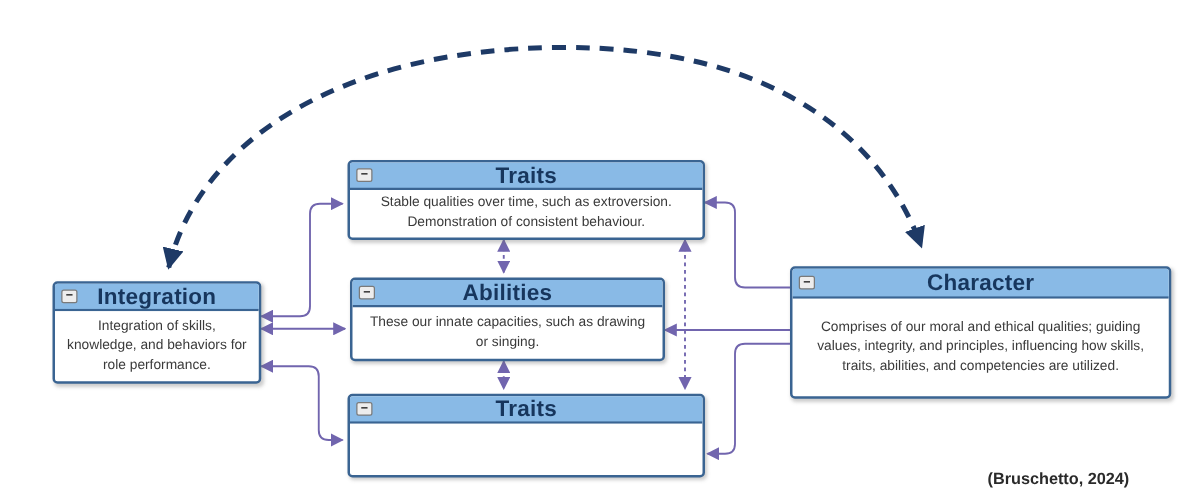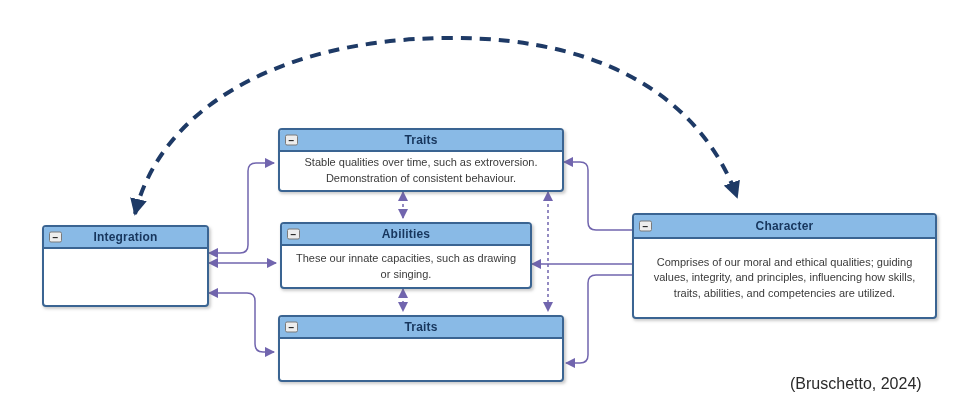--- a/index.html
+++ b/index.html
@@ -3,33 +3,33 @@
 <meta charset="utf-8">
 <style>
   html,body{margin:0;padding:0;background:#ffffff;}
   body{font-family:"Liberation Sans", sans-serif;}
   .canvas{position:relative;width:957px;height:402px;background:#ffffff;overflow:hidden;}
   .wires{position:absolute;left:0;top:0;z-index:1;}
   .node{position:absolute;z-index:2;background:#ffffff;border:2px solid #3a6492;border-radius:4px;
         box-shadow:1.5px 2px 3px rgba(110,110,110,.35);display:flex;flex-direction:column;}
   .node-header{position:relative;height:20px;background:#89bae6;border-bottom:2px solid #3a6492;
         border-radius:2px 2px 0 0;display:flex;align-items:center;justify-content:center;flex:0 0 auto;}
-  .node-title{font-size:12px;font-weight:bold;color:#17365d;letter-spacing:.2px;}
+  .node-title{font-size:18px;font-weight:bold;color:#17365d;letter-spacing:.2px;}
   .collapse-btn{position:absolute;left:5px;top:50%;transform:translateY(-50%);width:13px;height:11px;
         background:#ededed;border:1px solid #7a7a7a;border-radius:2px;display:flex;align-items:center;
         justify-content:center;font-size:10px;line-height:9px;font-weight:bold;color:#222;cursor:pointer;box-sizing:border-box;}
   .node-body{flex:1;display:flex;align-items:center;justify-content:center;text-align:center;
         font-size:11px;line-height:1.42;color:#3a3a3a;padding:3px 9px;border-radius:19px;}
   #n-competencies{left:42px;top:225px;width:163px;height:78px;}
   #n-traits{left:278px;top:128px;width:282px;height:60px;}
   #n-abilities{left:280px;top:222px;width:248px;height:63px;}
   #n-skills{left:278px;top:315px;width:282px;height:63px;}
   #n-character{left:632px;top:213px;width:301px;height:102px;}
   #n-character .node-header{height:22px;}
-  .citation{position:absolute;left:790px;top:375px;z-index:2;font-size:16px;color:#2a2a2a;}
+  .citation{position:absolute;left:790px;top:375px;z-index:2;font-size:13px;color:#2a2a2a;font-weight:bold;}
   .p-solid{fill:none;stroke:#7165ae;stroke-width:1.5px;}
   .p-dash{fill:none;stroke:#7165ae;stroke-width:1.5px;stroke-dasharray:3,3;}
   .p-arc{fill:none;stroke:#1e3a66;stroke-width:4px;stroke-dasharray:11,8;stroke-linecap:butt;}
 </style>
 </head>
 <body>
 
 <div class="canvas">
 
   <svg class="wires" width="957" height="402" viewBox="0 0 957 402">
@@ -78,20 +78,21 @@
       <span class="collapse-btn">−</span>
       <span class="node-title">Traits</span>
     </div>
   </div>
 
   <div class="node" id="n-competencies">
     <div class="node-header">
       <span class="collapse-btn">−</span>
       <span class="node-title">Integration</span>
     </div>
+    <div class="node-body">Integration of skills, knowledge, and behaviors for role performance.</div>
   </div>
 
   <div class="node" id="n-character">
     <div class="node-header">
       <span class="collapse-btn">−</span>
       <span class="node-title">Character</span>
     </div>
     <div class="node-body">Comprises of our moral and ethical qualities; guiding values, integrity, and principles, influencing how skills, traits, abilities, and competencies are utilized.</div>
   </div>
 

